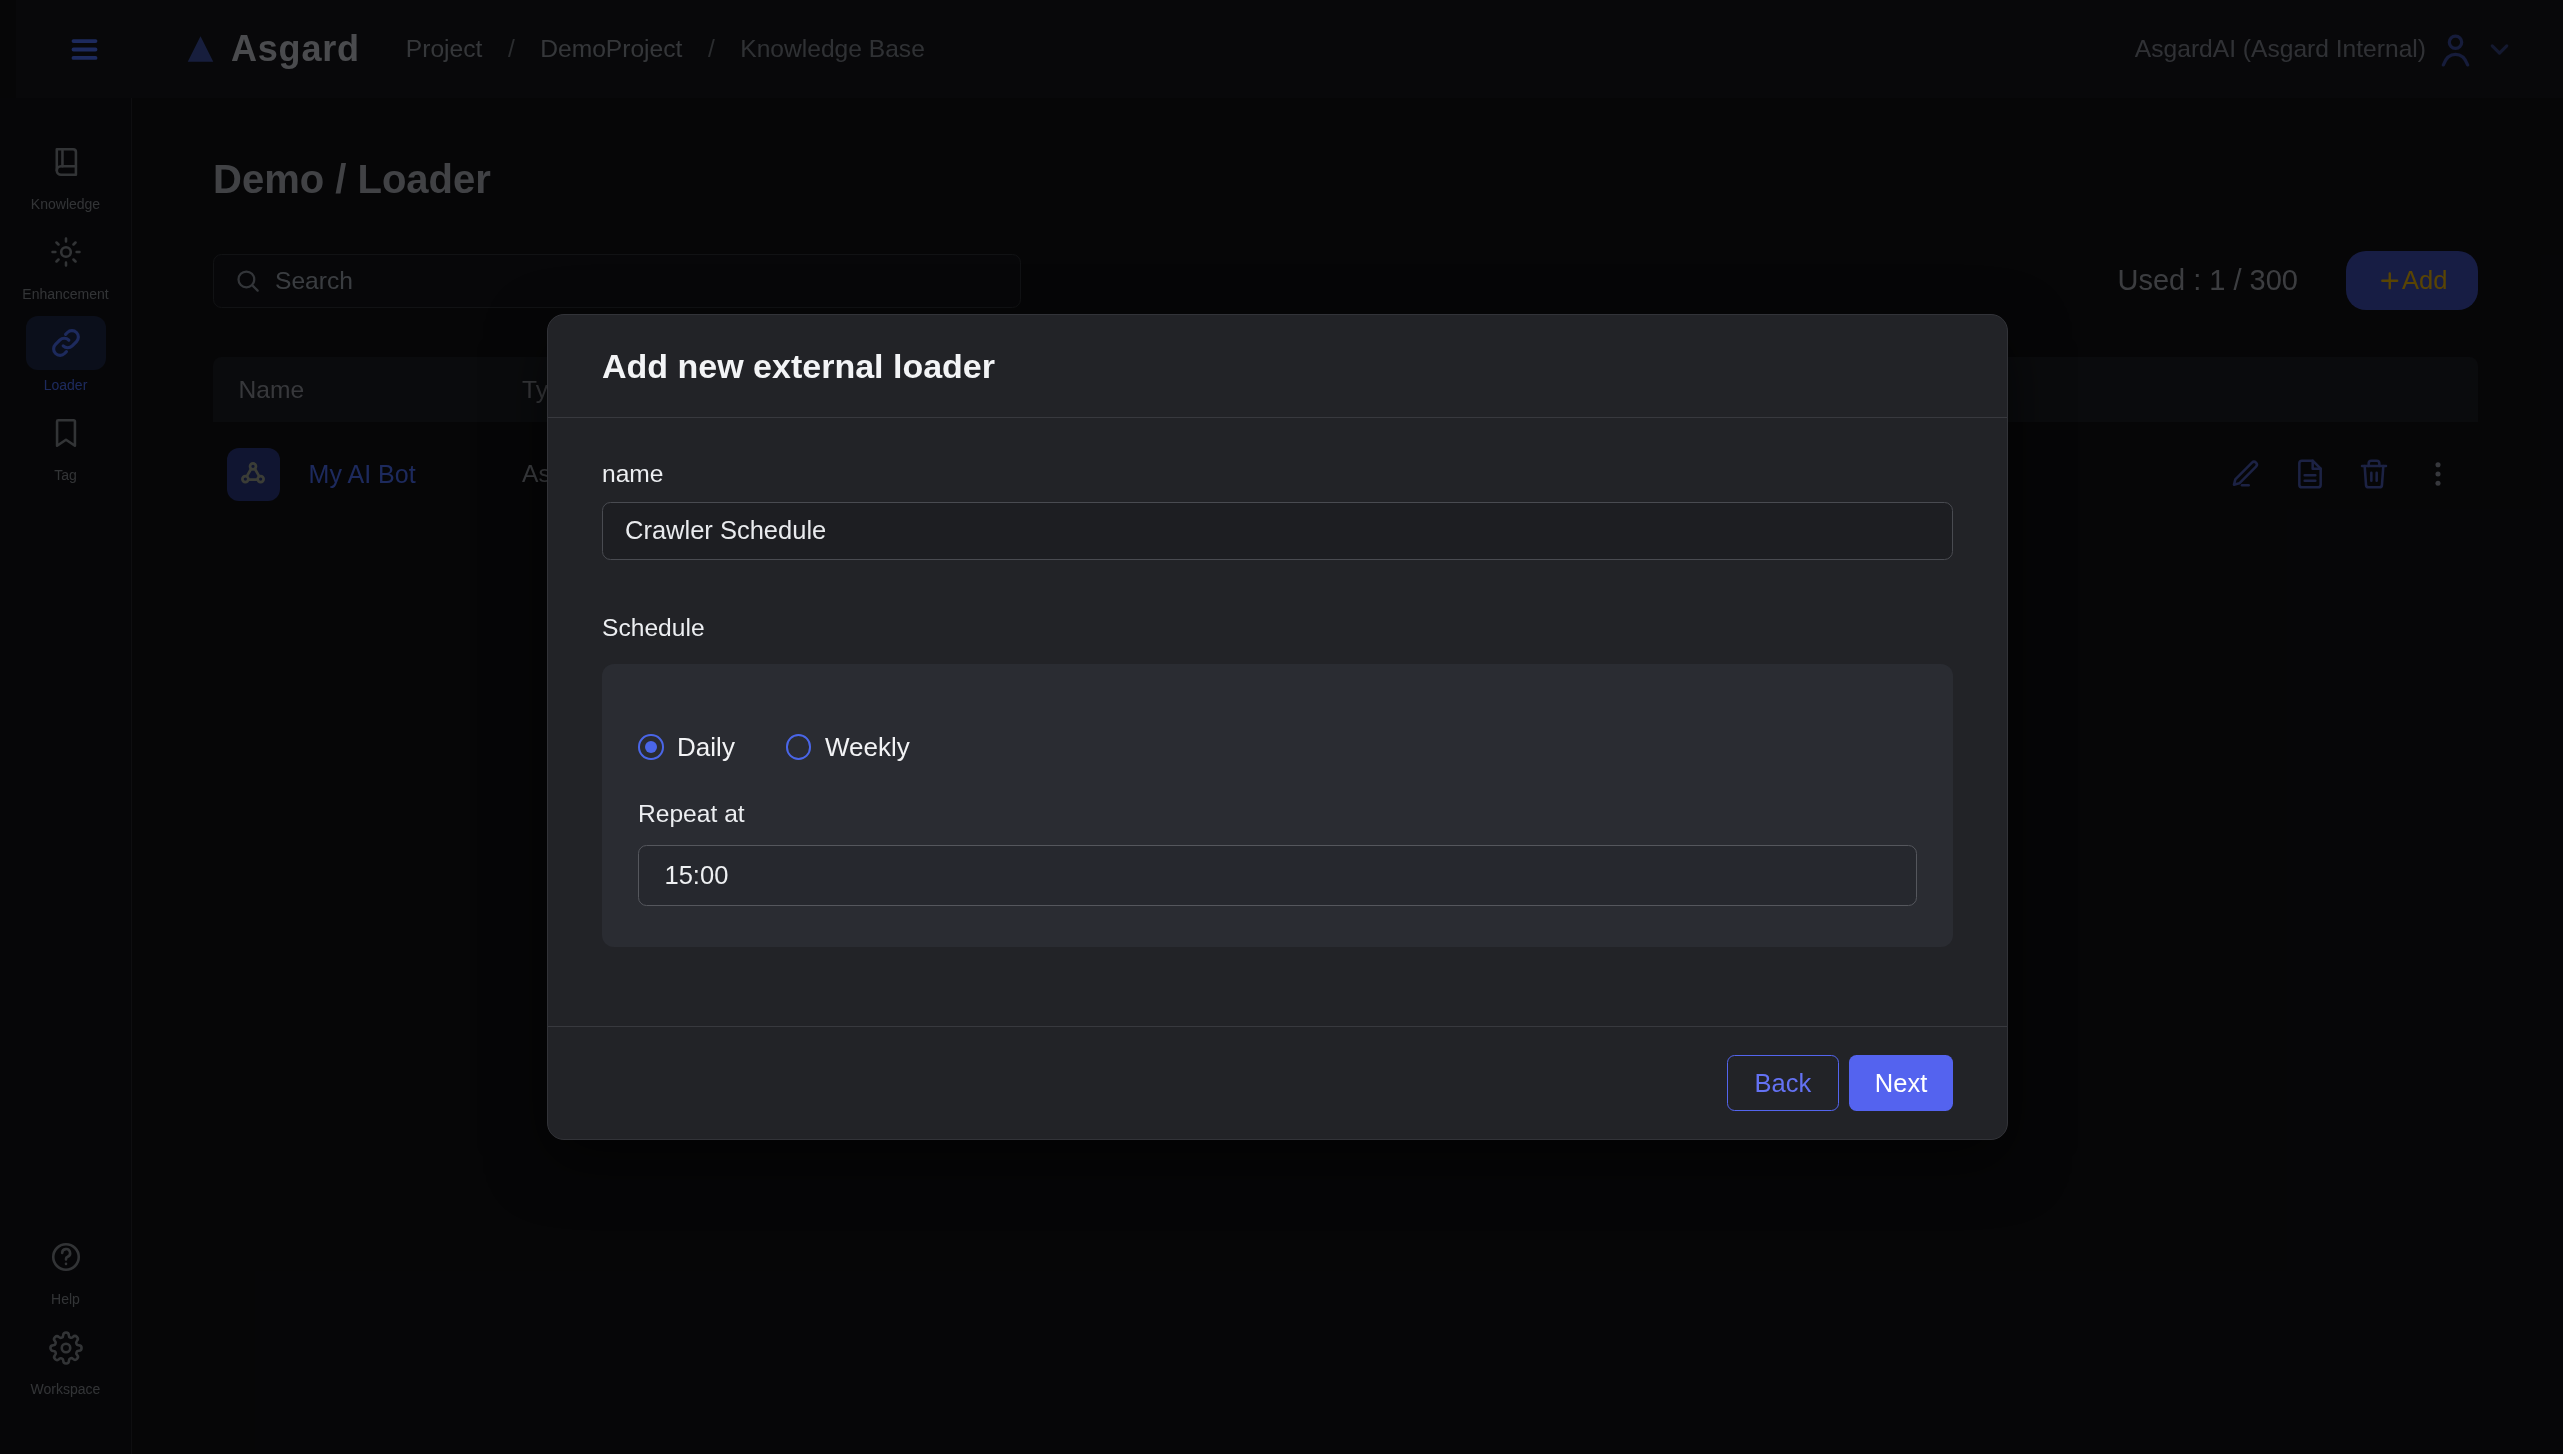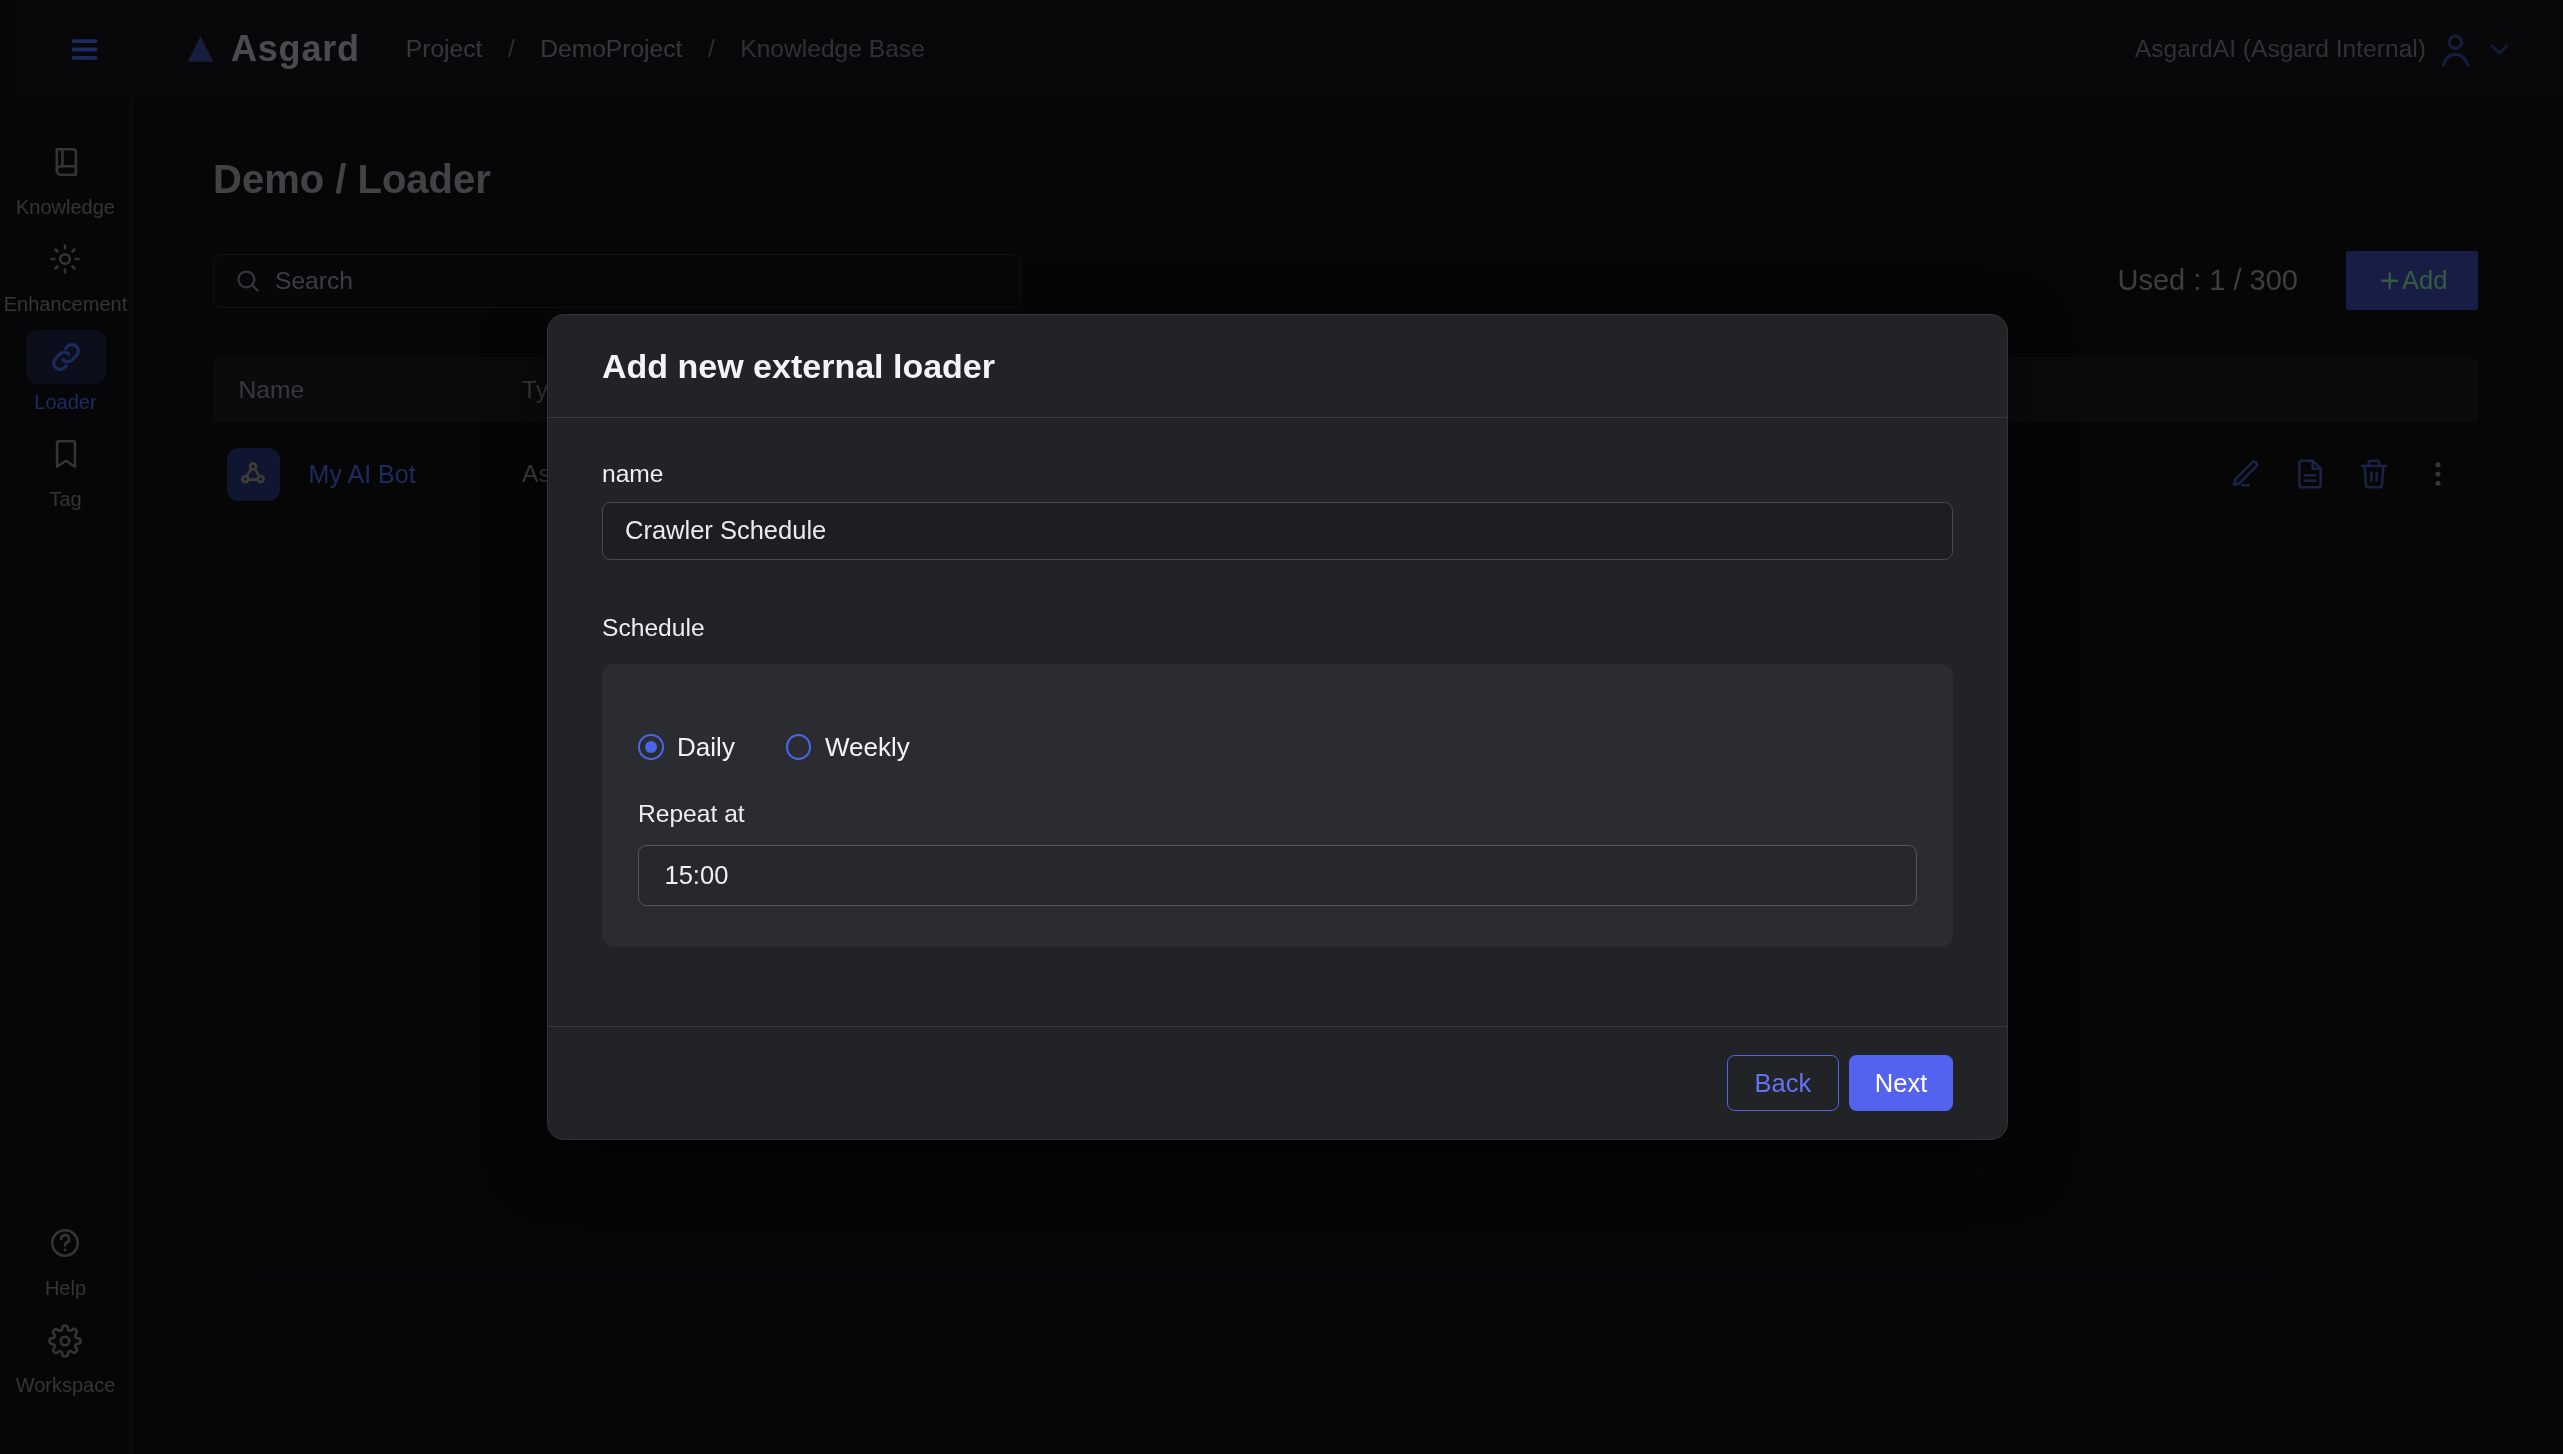--- a/index.html
+++ b/index.html
@@ -32,43 +32,43 @@
   
   .sidebar {
     position:absolute; top:98px; left:0; bottom:0; width:132px;
     background:#111216; border-right:0.8px solid #26272c;
     display:flex; flex-direction:column; align-items:center; padding-top:37px;
   }
   .nav-item { display:flex; flex-direction:column; align-items:center; margin-bottom:13.6px; cursor:pointer; }
   .nav-icon-wrap { width:80px; height:54px; border-radius:12px; display:flex; align-items:center; justify-content:center; color:#85888f; }
   .nav-item.active .nav-icon-wrap { background:#1f2847; color:#4c6ef5; }
   .nav-icon-wrap svg { width:34px; height:34px; }
-  .nav-label { margin-top:6.8px; font-size:20px; color:#85888f; }
+  .nav-label { margin-top:6.8px; font-size:14px; color:#85888f; }
   .nav-item.active .nav-label { color:#4c6ef5; }
   .sidebar-footer { margin-top:auto; padding-bottom:44px; display:flex; flex-direction:column; align-items:center; }
 
   
   .main { position:absolute; top:98px; left:132px; right:0; bottom:0; padding:59px 85px 0 81px; }
   .page-title { font-size:40px; font-weight:700; color:#aaadb5; }
   .toolbar { margin-top:49px; display:flex; align-items:center; }
   .searchbox {
     width:808px; height:54px; border:0.8px solid #2e3035; border-radius:8.5px;
     background:#131418; display:flex; align-items:center; padding:0 20.4px; gap:13.6px;
   }
   .searchbox svg { width:27px; height:27px; color:#868c96; flex:none; }
   .searchbox input {
     flex:1; background:transparent; border:none; outline:none;
     font-family:"Liberation Sans", sans-serif; font-size:24.6px; color:#d2d6dd;
   }
   .searchbox input::placeholder { color:#9aa0aa; }
   .toolbar-right { margin-left:auto; display:flex; align-items:center; gap:48px; }
   .usage-label { font-size:29px; color:#9da1a9; }
   .add-btn {
-    width:132px; height:59px; border:none; border-radius:2px; background:#3e4db4;
-    color:#86efac; font-family:"Liberation Sans", sans-serif; font-size:25.5px;
+    width:132px; height:59px; border:none; border-radius:20px; background:#3e4db4;
+    color:#eab308; font-family:"Liberation Sans", sans-serif; font-size:25.5px;
     display:flex; align-items:center; justify-content:center; gap:0; cursor:pointer;
   }
   .add-btn svg { width:25.5px; height:25.5px; }
 
   
   .table { margin-top:47px; }
   .table-head {
     height:65px; background:#1c1d22; border-radius:8.5px 8.5px 0 0;
     position:relative; display:flex; align-items:center; font-size:24.6px; color:#90949c;
   }

